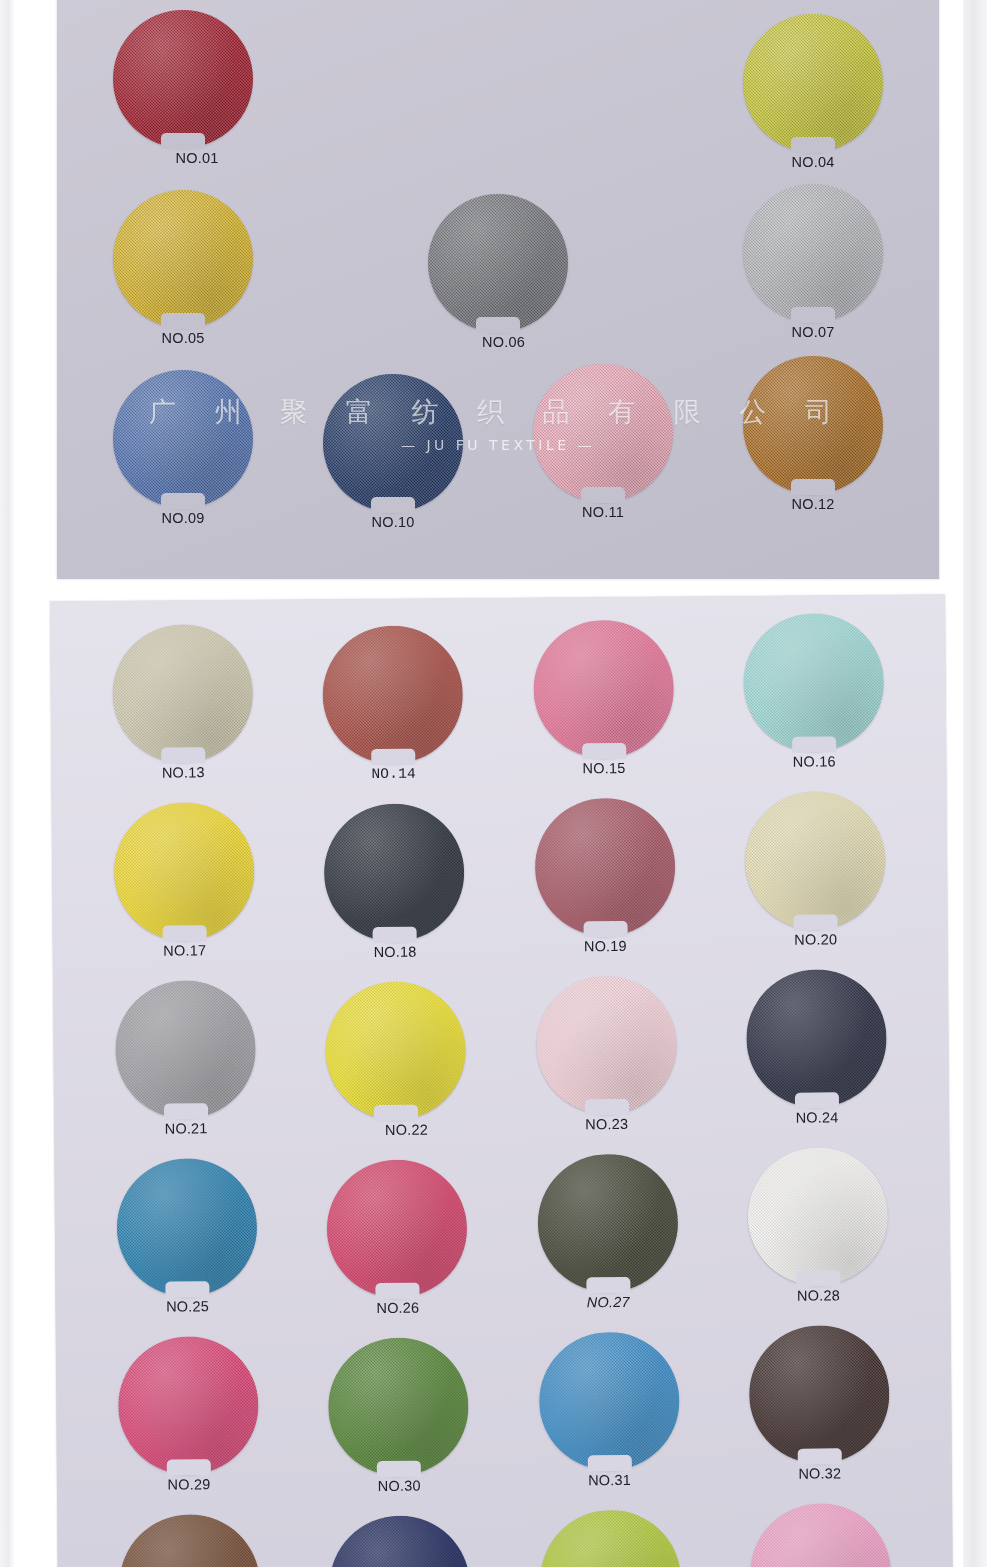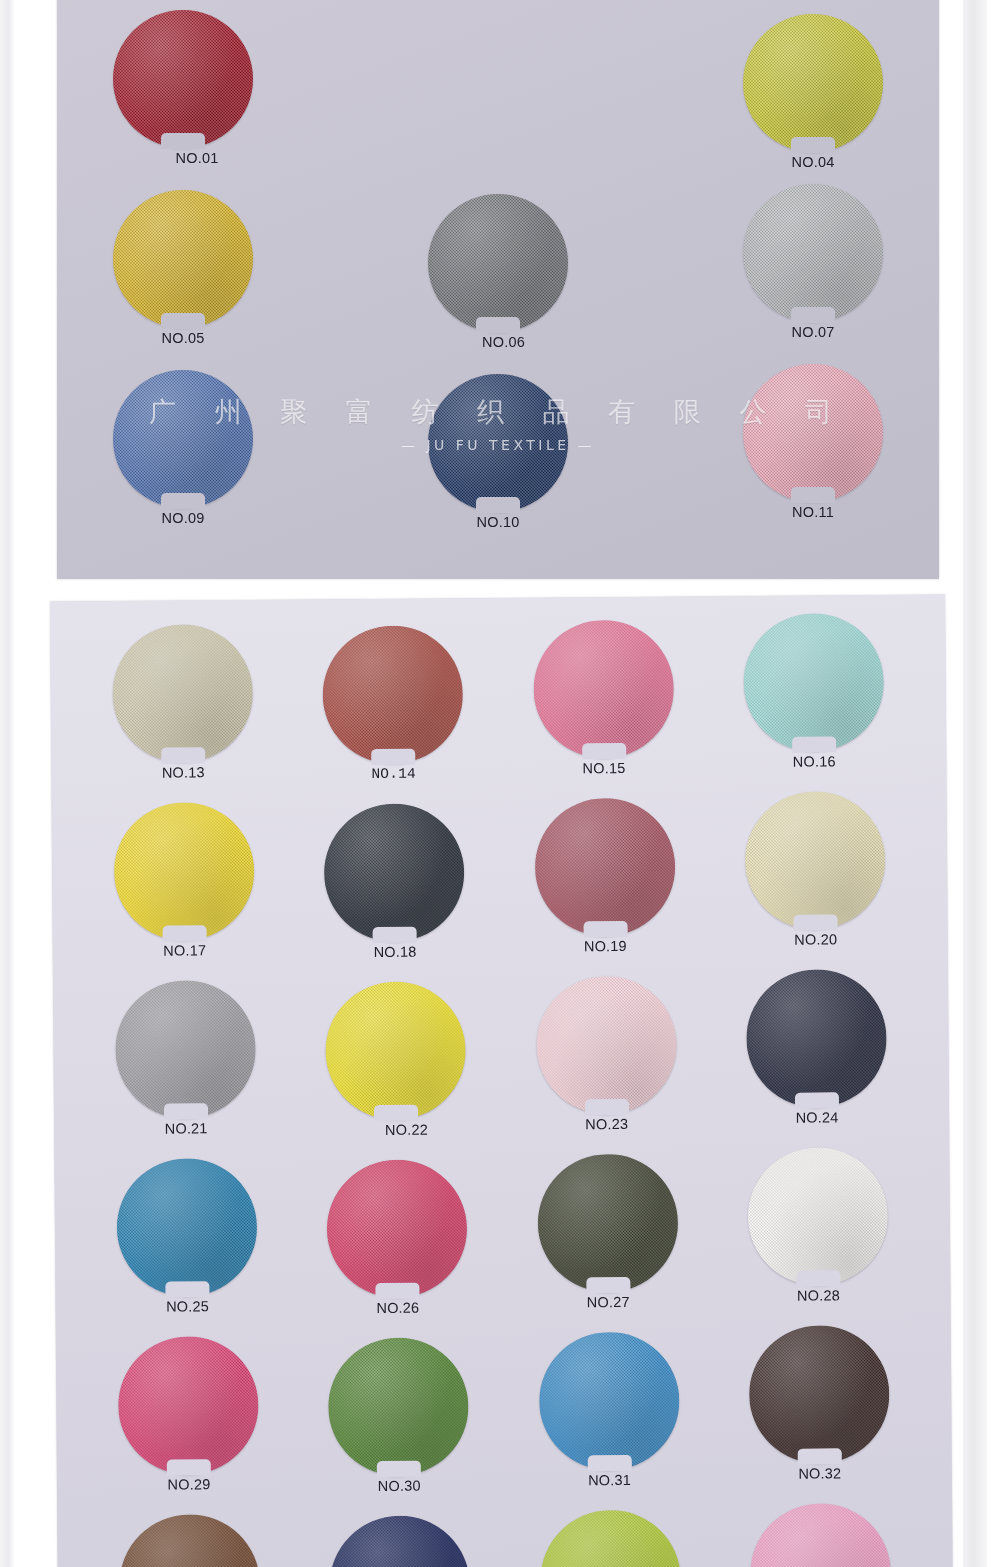--- a/index.html
+++ b/index.html
@@ -214,20 +214,27 @@
             </div>
             <div class="label" style="color: rgb(32, 32, 42);">NO.10</div>
           </div>
           <div class="cell">
             <div class="disc-wrap">
               <div class="disc" style="background-color: rgb(230, 163, 179);"></div>
               <div class="notch" style="background: rgb(196, 193, 207);"></div>
             </div>
             <div class="label" style="color: rgb(32, 32, 42);">NO.11</div>
           </div>
+          <div class="cell">
+            <div class="disc-wrap">
+              <div class="disc" style="background-color: rgb(165, 102, 28);"></div>
+              <div class="notch" style="background: rgb(196, 193, 207);"></div>
+            </div>
+            <div class="label" style="color: rgb(32, 32, 42);">NO.12</div>
+          </div>
         </div>
       </div>
 
     <div class="watermark">
       <div class="wm-cn">广 州 聚 富 纺 织 品 有 限 公 司</div>
       <div class="wm-en">—  JU FU TEXTILE  —</div>
     </div>
   </div>
 
   <div class="card" id="card-2">
@@ -335,21 +342,21 @@
               <div class="disc" style="background-color: rgb(212, 55, 97);"></div>
               <div class="notch" style="background: rgb(217, 214, 227);"></div>
             </div>
             <div class="label" style="color: rgb(32, 32, 42);">NO.26</div>
           </div>
           <div class="cell">
             <div class="disc-wrap">
               <div class="disc" style="background-color: rgb(54, 58, 40);"></div>
               <div class="notch" style="background: rgb(217, 214, 227);"></div>
             </div>
-            <div class="label" style="color: rgb(32, 32, 42);">NO.27</div>
+            <div class="label" style="color: rgb(32, 32, 42); font-style: italic;">NO.27</div>
           </div>
           <div class="cell">
             <div class="disc-wrap">
               <div class="disc" style="background-color: rgb(244, 243, 241);"></div>
               <div class="notch" style="background: rgb(217, 214, 227);"></div>
             </div>
             <div class="label" style="color: rgb(32, 32, 42);">NO.28</div>
           </div>
         </div>
         <div class="row">

